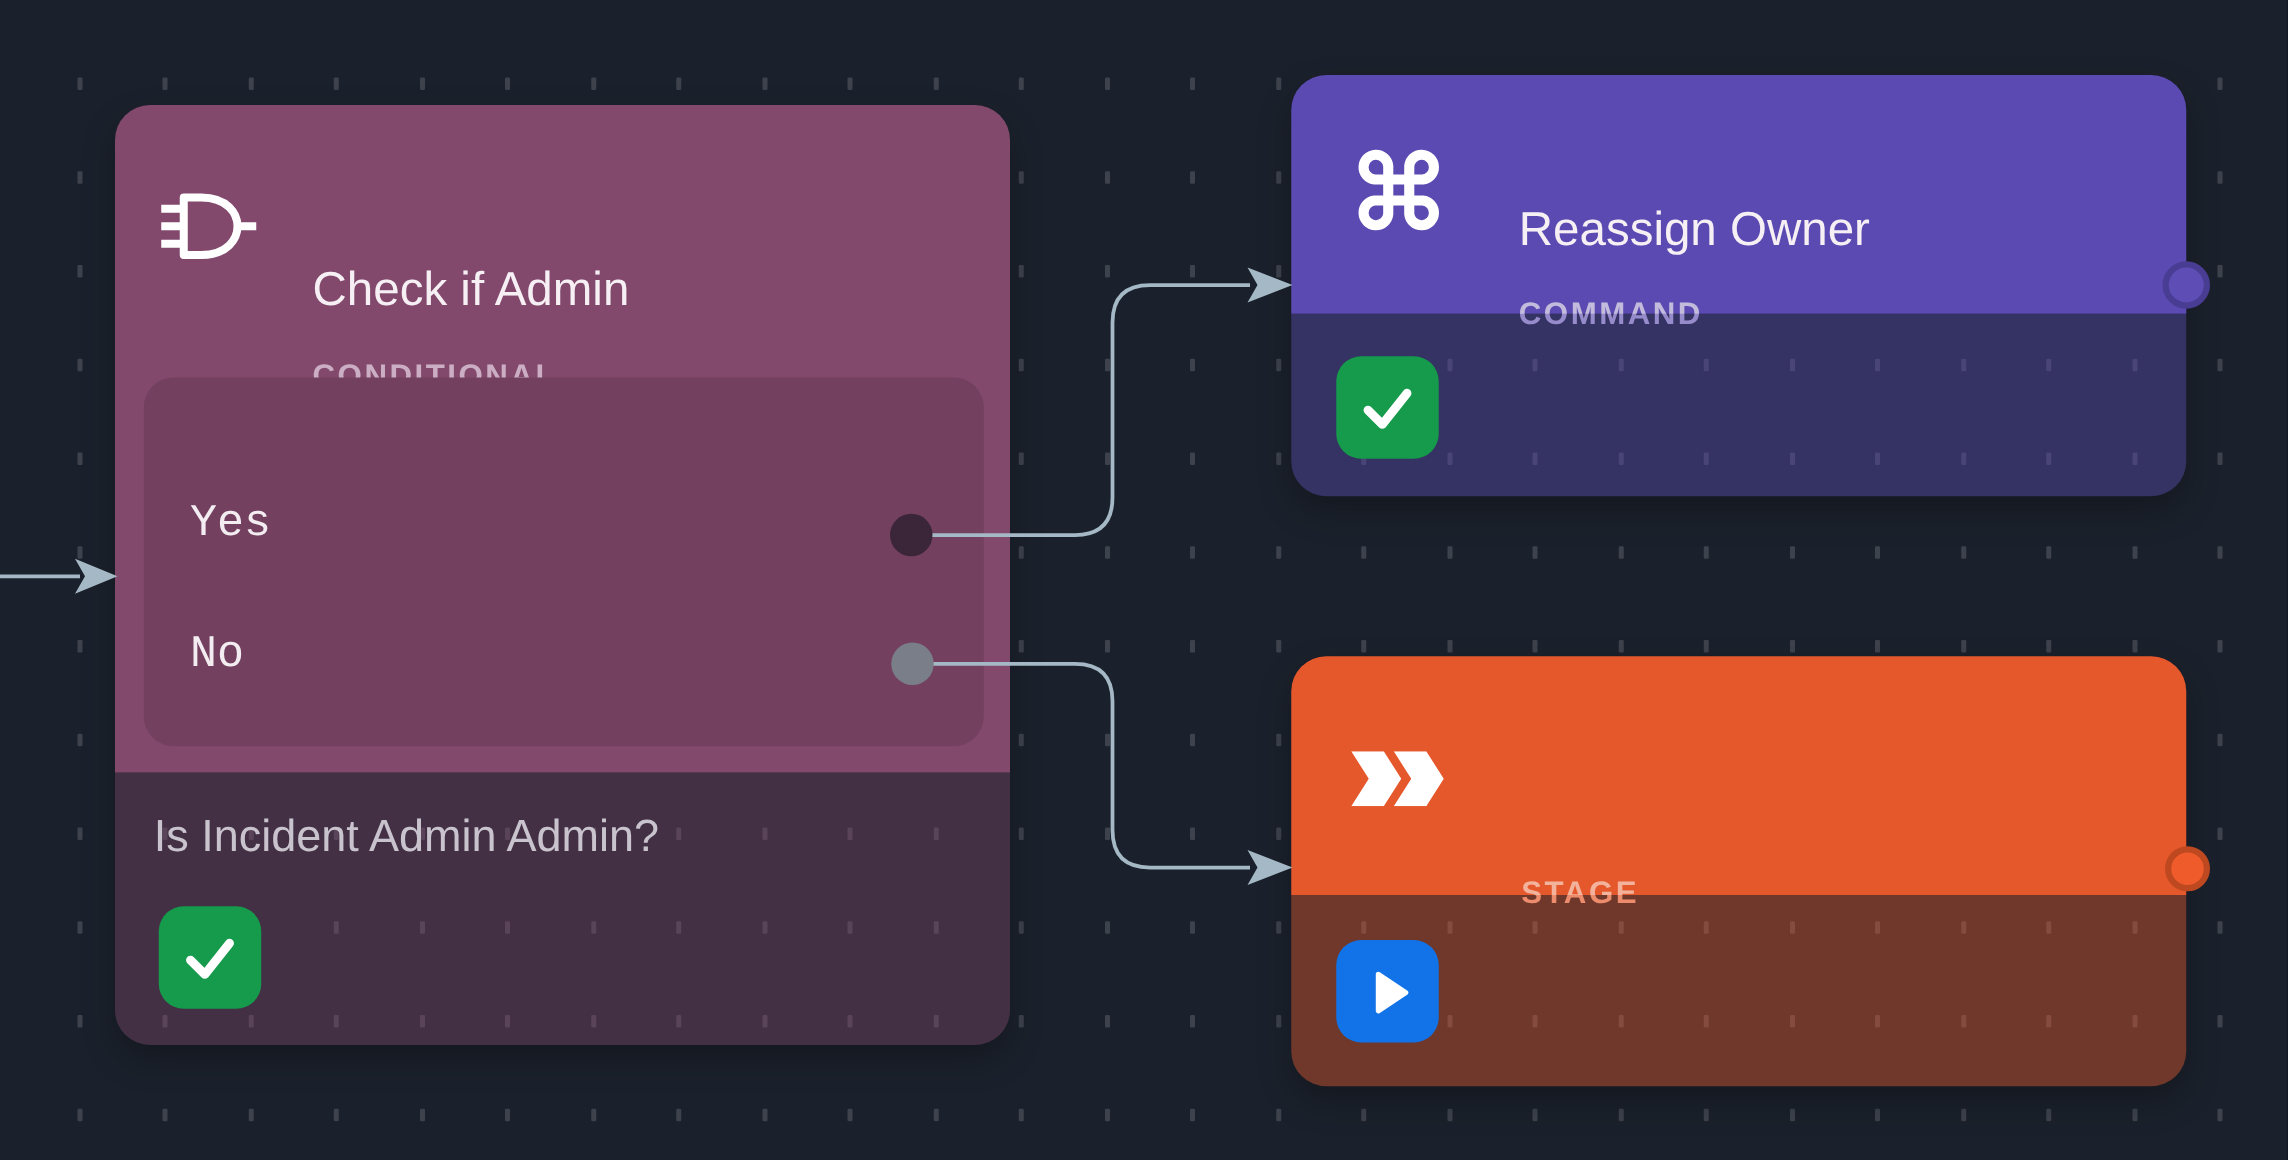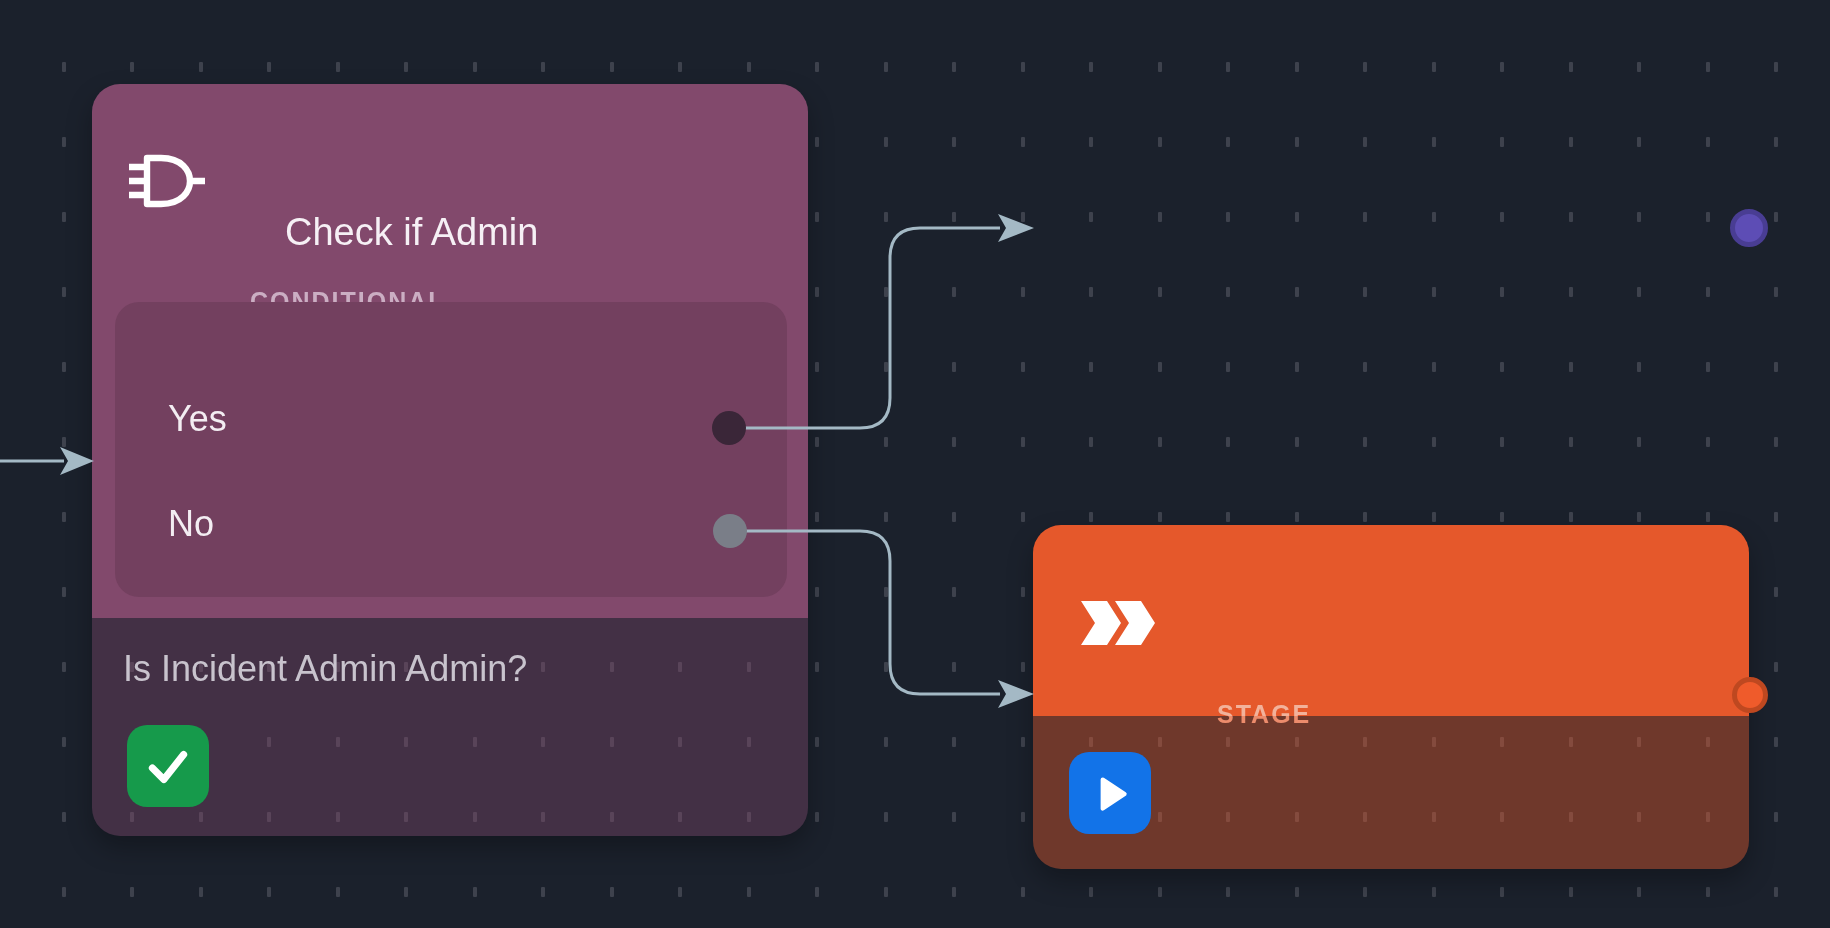--- a/index.html
+++ b/index.html
@@ -17,28 +17,28 @@
 
   .node{position:absolute;width:716px;z-index:3;box-shadow:0 12px 26px rgba(0,0,0,0.28);border-radius:28px;}
 
   
   #cond-node{left:92px;top:84px;height:752px;}
   .cond-top{position:absolute;left:0;top:0;width:716px;height:534px;background:#82496C;border-radius:28px 28px 0 0;}
   .cond-bottom{position:absolute;left:0;top:534px;width:716px;height:218px;background:rgba(133,73,111,0.38);border-radius:0 0 28px 28px;}
   .gate-icon{position:absolute;left:35px;top:66px;width:80px;height:62px;}
   .node-title{position:absolute;color:#F6F0F5;font-size:38px;line-height:40px;white-space:nowrap;}
   .node-subtitle{position:absolute;font-size:25px;font-weight:bold;letter-spacing:2px;white-space:nowrap;}
-  #cond-node .node-title{left:158px;top:128px;margin-left:35px;}
+  #cond-node .node-title{left:158px;top:128px;}
   #cond-node .node-subtitle{left:158px;top:203px;color:#CBAEC3;}
 
   .cond-panel{position:absolute;left:23px;top:218px;width:672px;height:295px;background:#73405F;border-radius:24px;}
   .panel-head{position:absolute;left:0;top:0;width:100%;height:72px;cursor:pointer;}
   .chev{position:absolute;left:24px;top:30px;width:28px;height:28px;}
   .panel-label{position:absolute;left:66px;top:20px;font-size:36px;color:#F3EDF2;}
-  .branch{position:absolute;left:16px;width:100%;height:60px;}
+  .branch{position:absolute;left:0;width:100%;height:60px;font-family:Liberation Mono, monospace;}
   .branch-label{position:absolute;left:37px;top:0;font-size:36px;color:#F3EDF2;}
   #branch-yes{top:96px;}
   #branch-no{top:201px;}
 
   .cond-desc{position:absolute;left:31px;top:30px;font-size:36px;color:#C8C3CD;white-space:nowrap;}
 
   .status-btn{position:absolute;width:82px;height:82px;border-radius:20px;cursor:pointer;}
   .status-green{background:#169A4B;}
   .status-blue{background:#1273E8;}
   #cond-node .status-btn{left:35px;top:641px;}
@@ -412,20 +412,41 @@
     <div class="cond-bottom">
       <div class="cond-desc">Is Incident Admin Admin?</div>
     </div>
     <div class="status-btn status-green">
       <svg width="50" height="50" viewBox="0 0 24 24">
         <polyline points="4.5,13 10,18.5 19.5,6.5" fill="none" stroke="#FFFFFF" stroke-width="3.4" stroke-linecap="round" stroke-linejoin="round"></polyline>
       </svg>
     </div>
   </div>
 
+  <div class="node" id="cmd-node">
+    <div class="cmd-head">
+      <svg class="cmd-icon" viewBox="0 0 24 24">
+        <g fill="none" stroke="#FFFFFF" stroke-width="2.7" stroke-linejoin="round">
+          <path d="M9.2 9.2 H14.8 V14.8 H9.2 Z"></path>
+          <path d="M9.2 9.2 V5.6 A3.3 3.3 0 1 0 5.6 9.2 Z"></path>
+          <path d="M14.8 9.2 V5.6 A3.3 3.3 0 1 1 18.4 9.2 Z"></path>
+          <path d="M9.2 14.8 V18.4 A3.3 3.3 0 1 1 5.6 14.8 Z"></path>
+          <path d="M14.8 14.8 V18.4 A3.3 3.3 0 1 0 18.4 14.8 Z"></path>
+        </g>
+      </svg>
+      <div class="node-title">Reassign Owner</div>
+      <div class="node-subtitle">COMMAND</div>
+    </div>
+    <div class="cmd-body"></div>
+    <div class="status-btn status-green">
+      <svg width="50" height="50" viewBox="0 0 24 24">
+        <polyline points="4.5,13 10,18.5 19.5,6.5" fill="none" stroke="#FFFFFF" stroke-width="3.4" stroke-linecap="round" stroke-linejoin="round"></polyline>
+      </svg>
+    </div>
+  </div>
 
   <div class="node" id="stage-node">
     <div class="stage-head">
       <svg class="stage-icon" viewBox="0 0 40 22">
         <g fill="#FFFFFF">
           <polygon points="0,0 13,0 20,11 13,22 0,22 7,11"></polygon>
           <polygon points="17,0 30,0 37,11 30,22 17,22 24,11"></polygon>
         </g>
       </svg>
       <div class="node-subtitle">STAGE</div>

